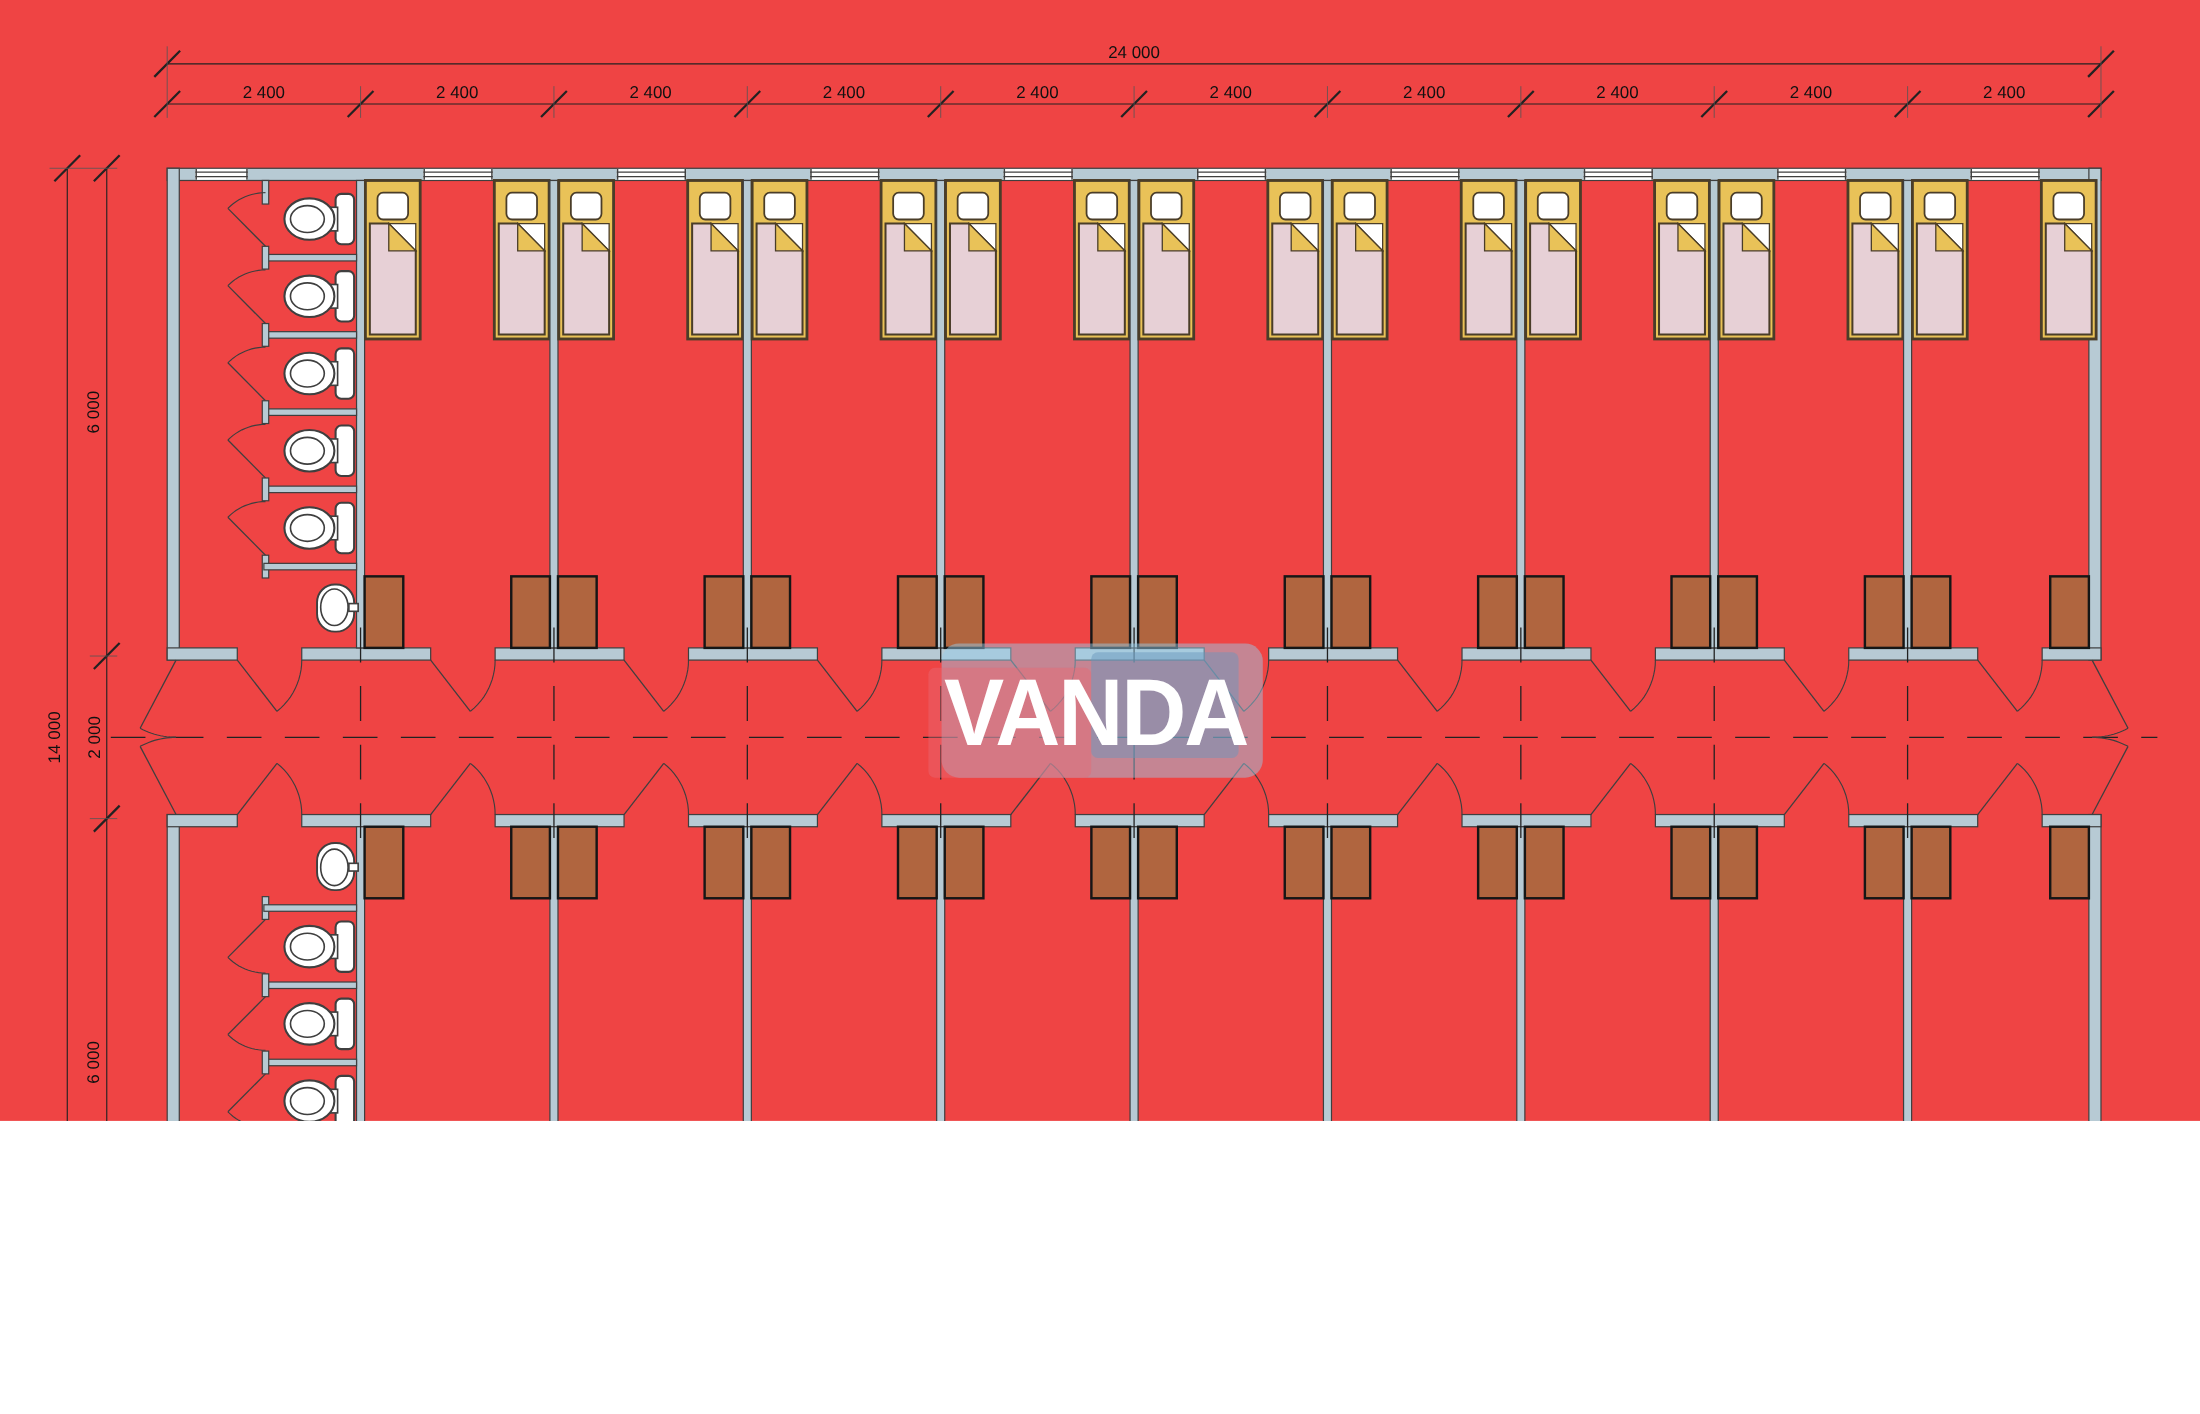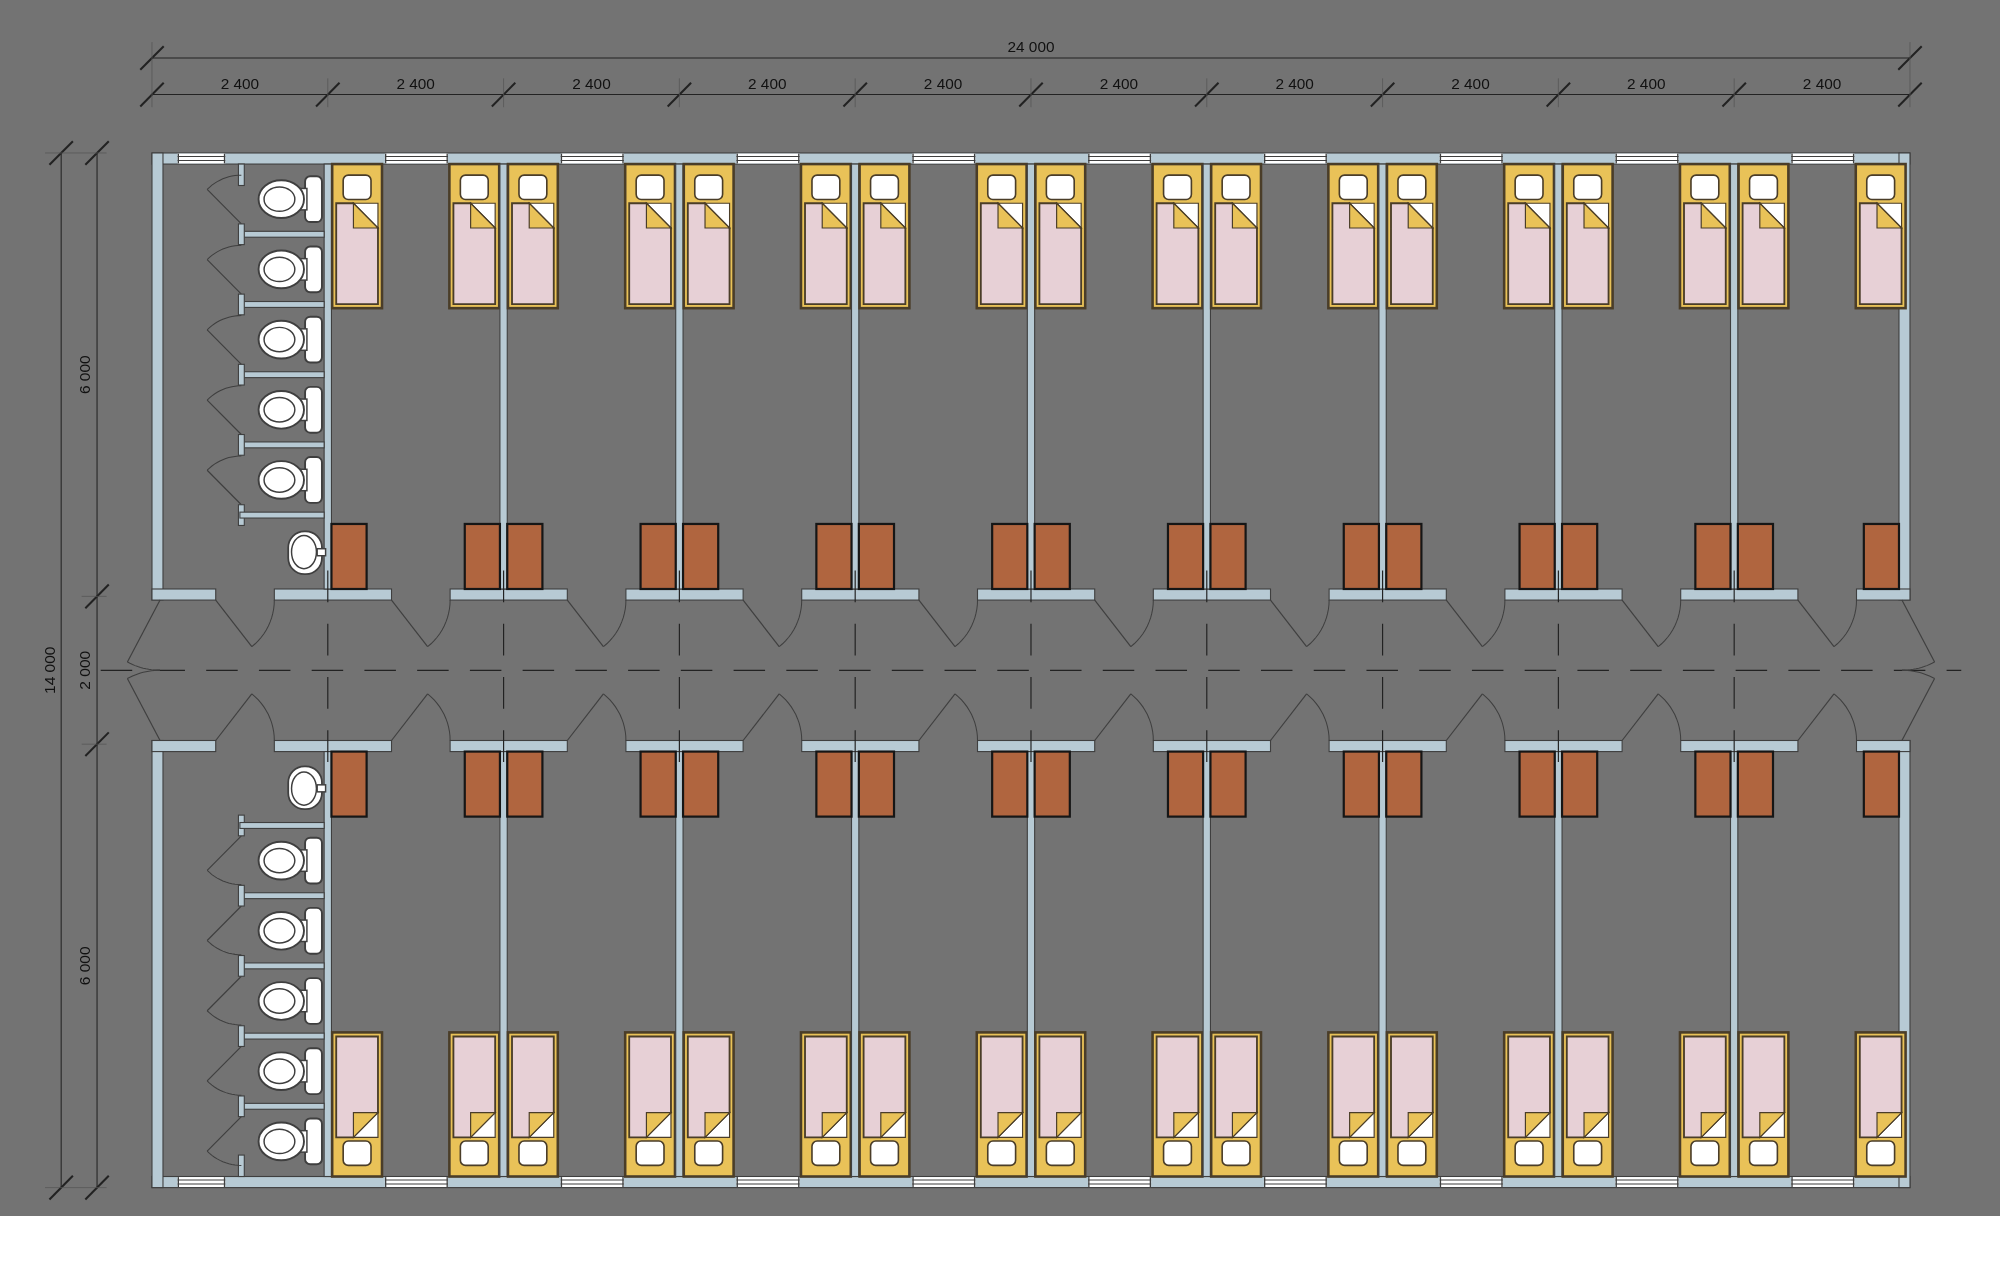--- a/index.html
+++ b/index.html
@@ -1,16 +1,16 @@
 <!DOCTYPE html>
 <html><head>
 <meta charset="utf-8">
 <style>
   html,body{margin:0;padding:0;background:#fff;}
-  .page{position:relative;width:2000px;height:1216px;background:#737373;overflow:hidden;
+  .page{position:relative;width:2000px;height:1019px;background:#ef4444;overflow:hidden;
         font-family:"Liberation Sans",sans-serif;}
   #plan{position:absolute;left:0;top:0;width:2000px;height:1285px;}
   .watermark{position:absolute;left:840px;top:583px;width:312px;height:132px;pointer-events:none;}
   .wm-bubble{position:absolute;left:16px;top:2px;width:292px;height:122px;border-radius:16px;}
   .wm-pink{position:absolute;left:4px;top:24px;width:148px;height:100px;border-radius:6px;}
   .wm-blue{position:absolute;left:152px;top:10px;width:134px;height:96px;border-radius:6px;}
   .wm-text{position:absolute;left:0;top:14px;width:312px;height:104px;display:flex;
            align-items:center;justify-content:center;font-weight:bold;font-size:82px;
            letter-spacing:-2px;transform:scaleY(1.05);
            font-family:"Liberation Sans",sans-serif;}
@@ -581,13 +581,19 @@
         <text x="-840" y="7000" font-size="210" text-anchor="middle" fill="#111111" font-family="&quot;Liberation Sans&quot;, sans-serif" transform="rotate(-90 -840 7000)">2 000</text>
         <line x1="-910" y1="8160" x2="-590" y2="7840" stroke="#222222" stroke-width="28"></line>
         <text x="-840" y="11000" font-size="210" text-anchor="middle" fill="#111111" font-family="&quot;Liberation Sans&quot;, sans-serif" transform="rotate(-90 -840 11000)">6 000</text>
         <line x1="-910" y1="14160" x2="-590" y2="13840" stroke="#222222" stroke-width="28"></line>
         <line x1="-1460" y1="0" x2="-620" y2="0" stroke="#555" stroke-width="10"></line>
         <line x1="-1460" y1="14000" x2="-620" y2="14000" stroke="#555" stroke-width="10"></line>
         <line x1="-960" y1="6000" x2="-620" y2="6000" stroke="#555" stroke-width="10"></line>
         <line x1="-960" y1="8000" x2="-620" y2="8000" stroke="#555" stroke-width="10"></line>
       </g>
     </svg>
+  <div class="watermark">
+    <div class="wm-bubble" style="background: rgba(150, 205, 235, 0.48);"></div>
+    <div class="wm-pink" style="background: rgba(232, 104, 116, 0.45);"></div>
+    <div class="wm-blue" style="background: rgba(105, 150, 190, 0.47);"></div>
+    <div class="wm-text" style="color: rgb(255, 255, 255);">VANDA</div>
+  </div>
 </div>
 
 </body></html>

